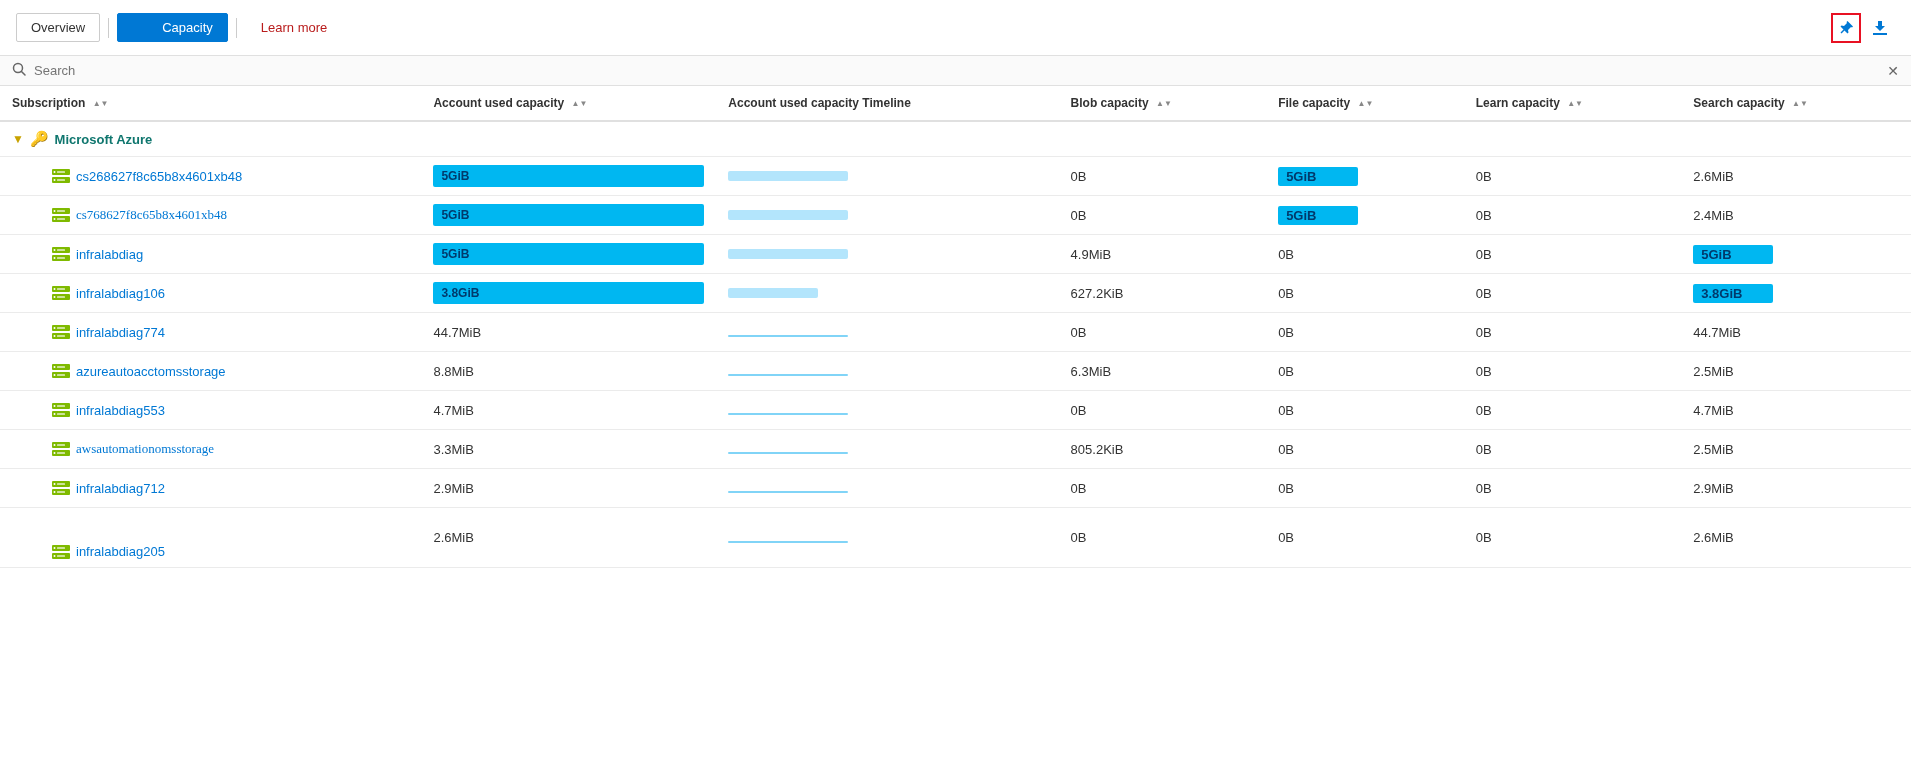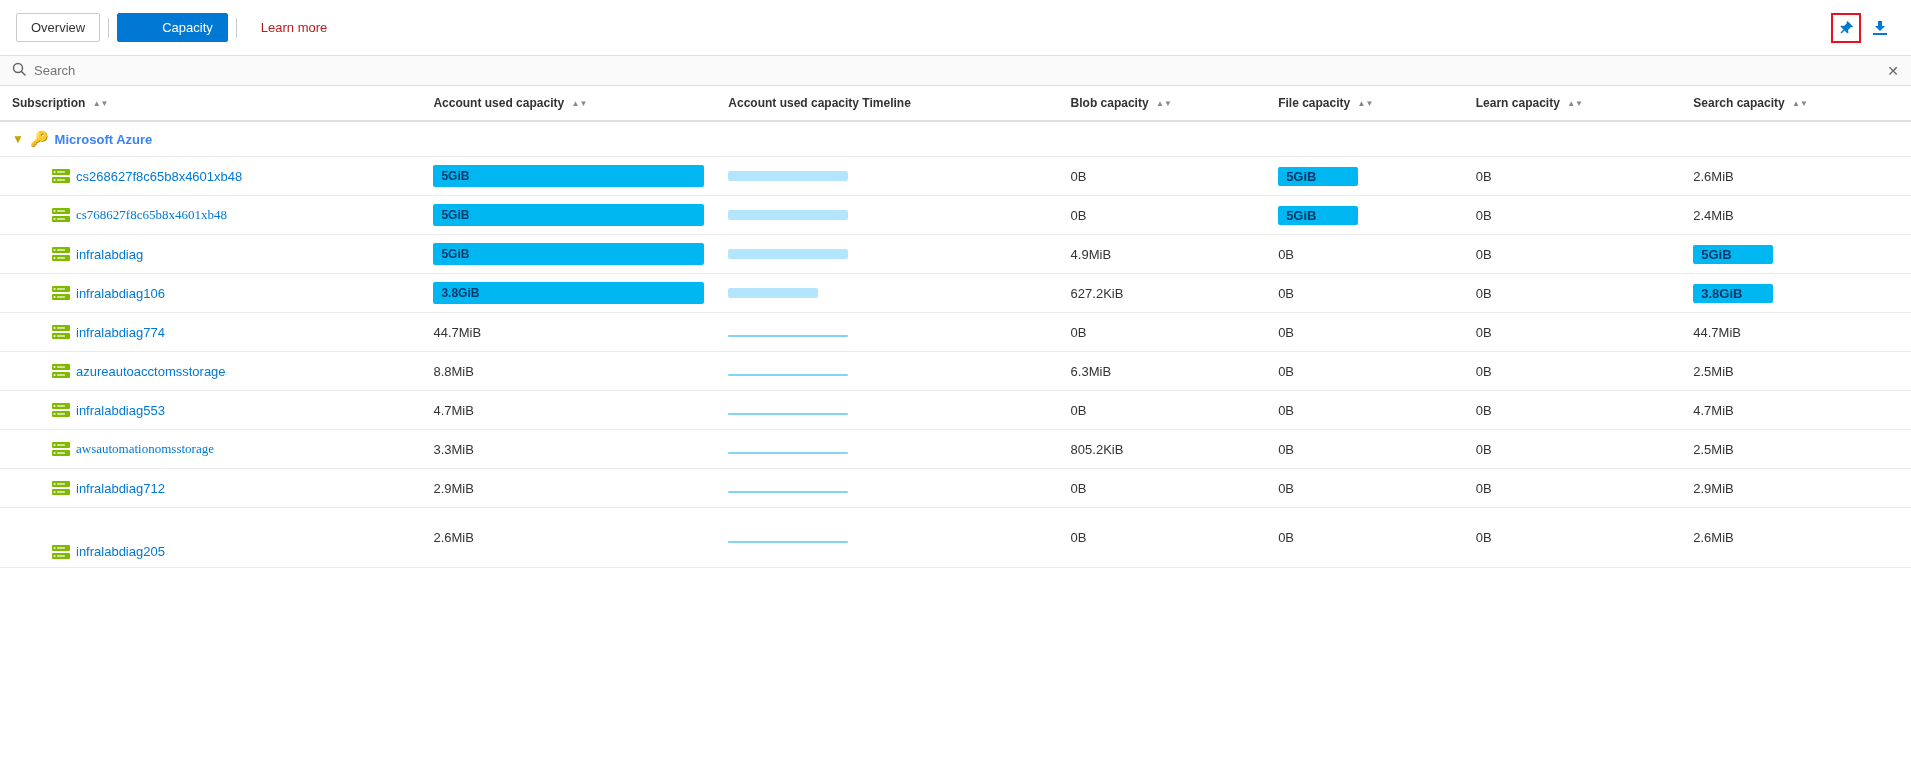--- a/index.html
+++ b/index.html
@@ -149,21 +149,21 @@
       display: flex;
       align-items: center;
       gap: 6px;
     }
     .chevron-icon {
       color: #c8a200;
       font-size: 12px;
       cursor: pointer;
     }
     .group-name-link {
-      color: #3b82f6;
+      color: #0f766e;
       text-decoration: none;
       cursor: pointer;
     }
 
     
     .subscription-cell {
       display: flex;
       align-items: center;
       text-align: center;
     }

